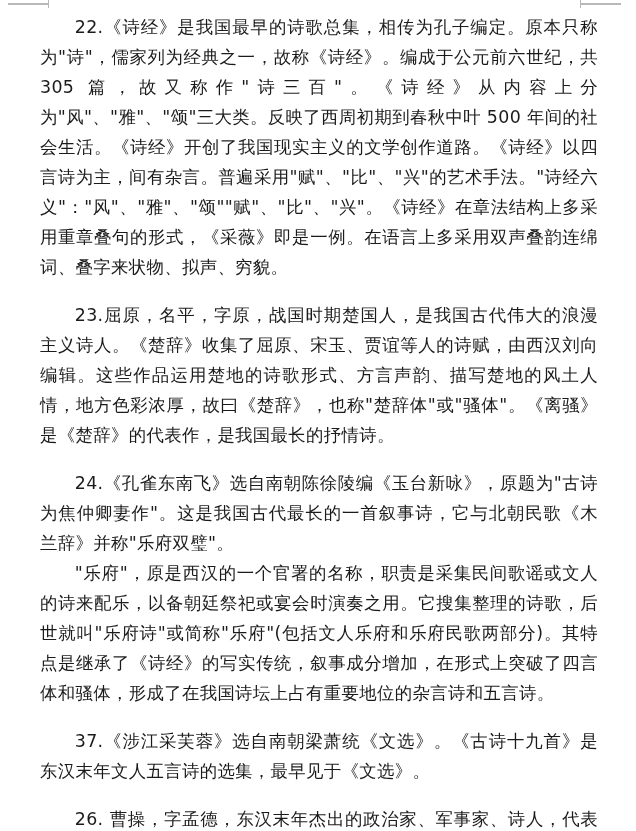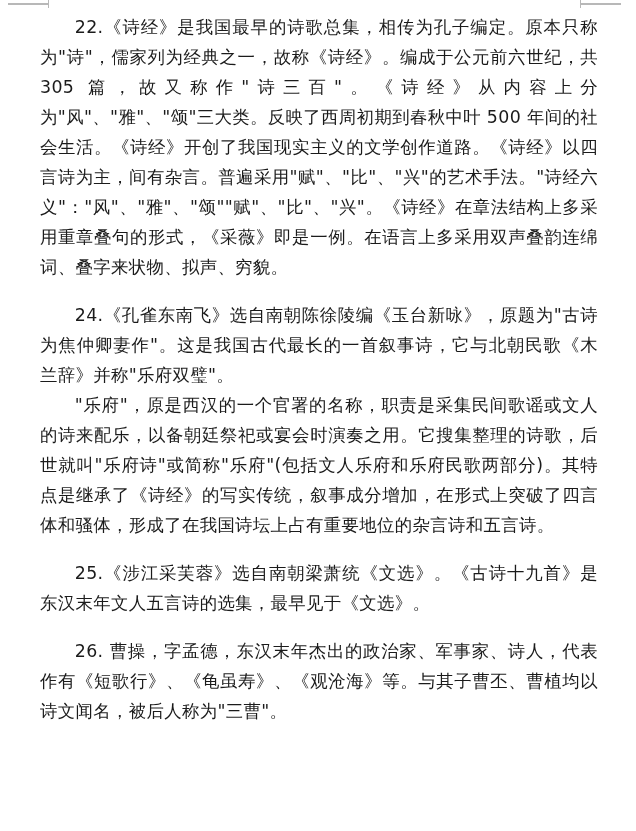--- a/index.html
+++ b/index.html
@@ -75,23 +75,24 @@
 
 <div class="page">
 
   <div class="crop-mark left"></div>
   <div class="crop-mark right"></div>
 
   <div class="body-text">
 
     <p class="para no-gap">22.《诗经》是我国最早的诗歌总集，相传为孔子编定。原本只称为"诗"，儒家列为经典之一，故称《诗经》。编成于公元前六世纪，共 305 篇，故又称作"诗三百"。《诗经》从内容上分为"风"、"雅"、"颂"三大类。反映了西周初期到春秋中叶 500 年间的社会生活。《诗经》开创了我国现实主义的文学创作道路。《诗经》以四言诗为主，间有杂言。普遍采用"赋"、"比"、"兴"的艺术手法。"诗经六义"："风"、"雅"、"颂""赋"、"比"、"兴"。《诗经》在章法结构上多采用重章叠句的形式，《采薇》即是一例。在语言上多采用双声叠韵连绵词、叠字来状物、拟声、穷貌。</p>
 
+    <p class="para gap-before">23.屈原，名平，字原，战国时期楚国人，是我国古代伟大的浪漫主义诗人。《楚辞》收集了屈原、宋玉、贾谊等人的诗赋，由西汉刘向编辑。这些作品运用楚地的诗歌形式、方言声韵、描写楚地的风土人情，地方色彩浓厚，故曰《楚辞》，也称"楚辞体"或"骚体"。《离骚》是《楚辞》的代表作，是我国最长的抒情诗。</p>
 
     <p class="para gap-before">24.《孔雀东南飞》选自南朝陈徐陵编《玉台新咏》，原题为"古诗为焦仲卿妻作"。这是我国古代最长的一首叙事诗，它与北朝民歌《木兰辞》并称"乐府双璧"。</p>
 
     <p class="para no-gap">"乐府"，原是西汉的一个官署的名称，职责是采集民间歌谣或文人的诗来配乐，以备朝廷祭祀或宴会时演奏之用。它搜集整理的诗歌，后世就叫"乐府诗"或简称"乐府"(包括文人乐府和乐府民歌两部分)。其特点是继承了《诗经》的写实传统，叙事成分增加，在形式上突破了四言体和骚体，形成了在我国诗坛上占有重要地位的杂言诗和五言诗。</p>
 
-    <p class="para gap-before">25.《涉江采芙蓉》选自南朝梁萧统《文选》。《古诗十九首》是东汉末年文人五言诗的选集，最早见于《文选》。</p>
+    <p class="para gap-before">37.《涉江采芙蓉》选自南朝梁萧统《文选》。《古诗十九首》是东汉末年文人五言诗的选集，最早见于《文选》。</p>
 
     <p class="para gap-before">26. 曹操，字孟德，东汉末年杰出的政治家、军事家、诗人，代表作有《短歌行》、《龟虽寿》、《观沧海》等。与其子曹丕、曹植均以诗文闻名，被后人称为"三曹"。</p>
 
   </div>
 </div>
 
 </body></html>

